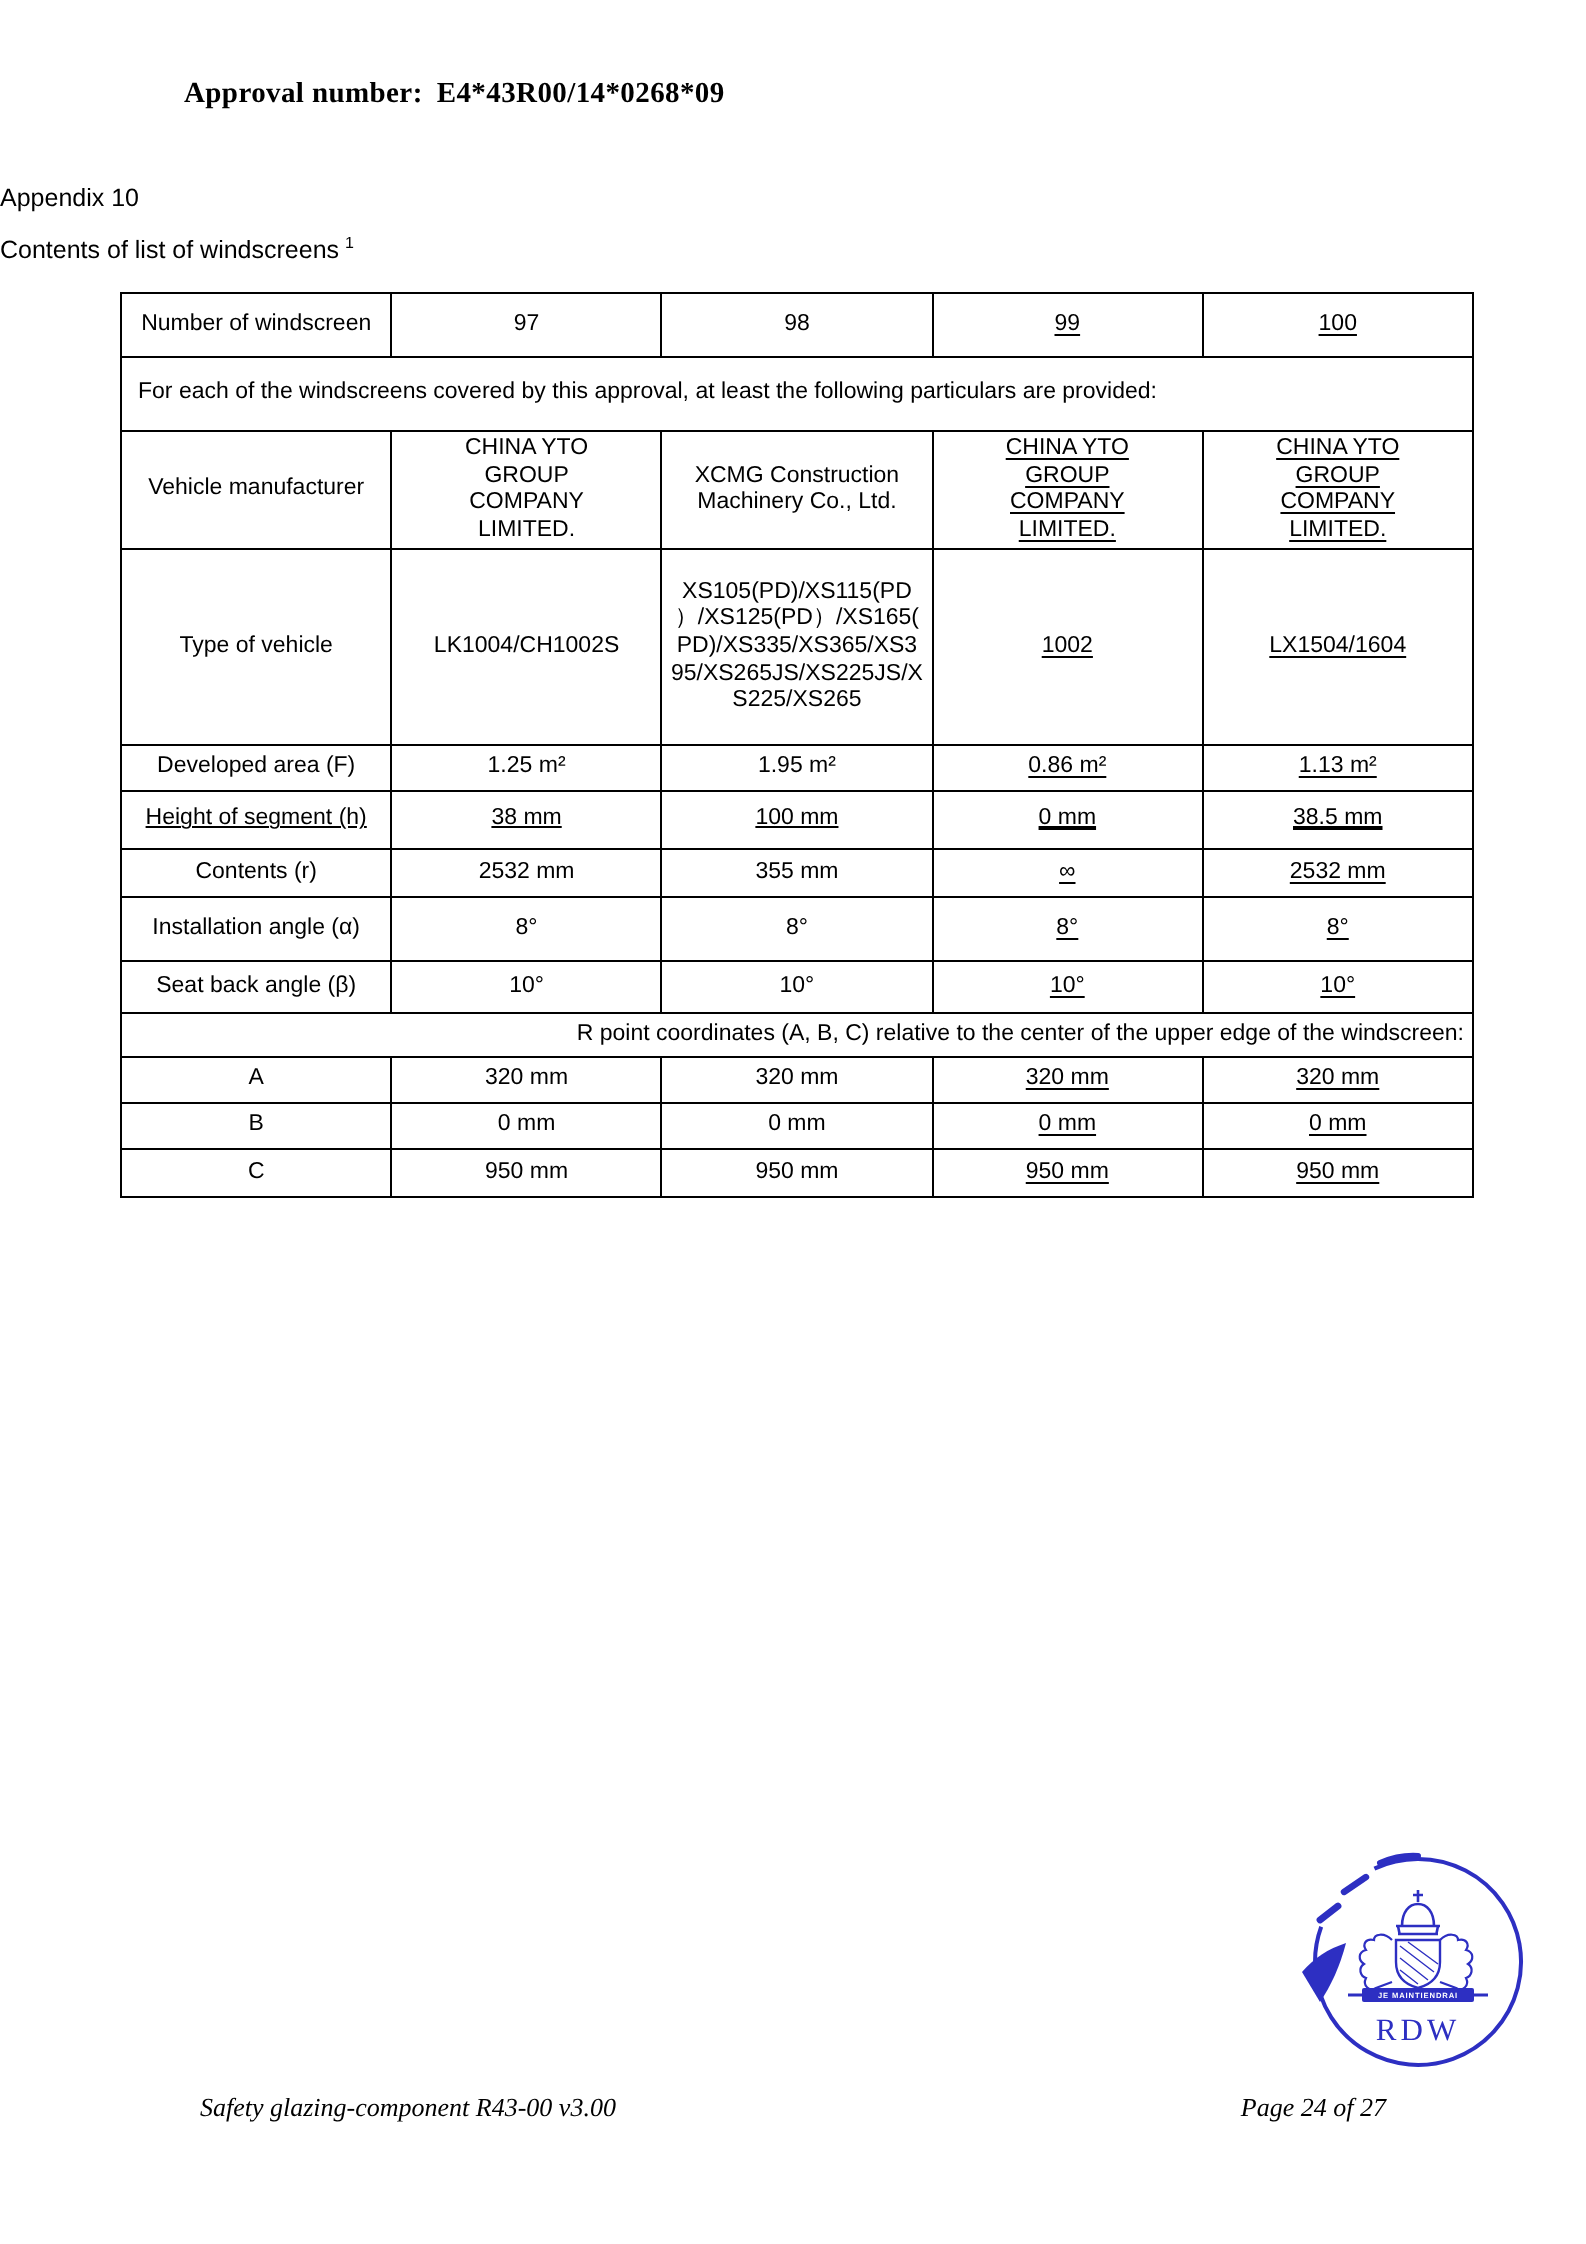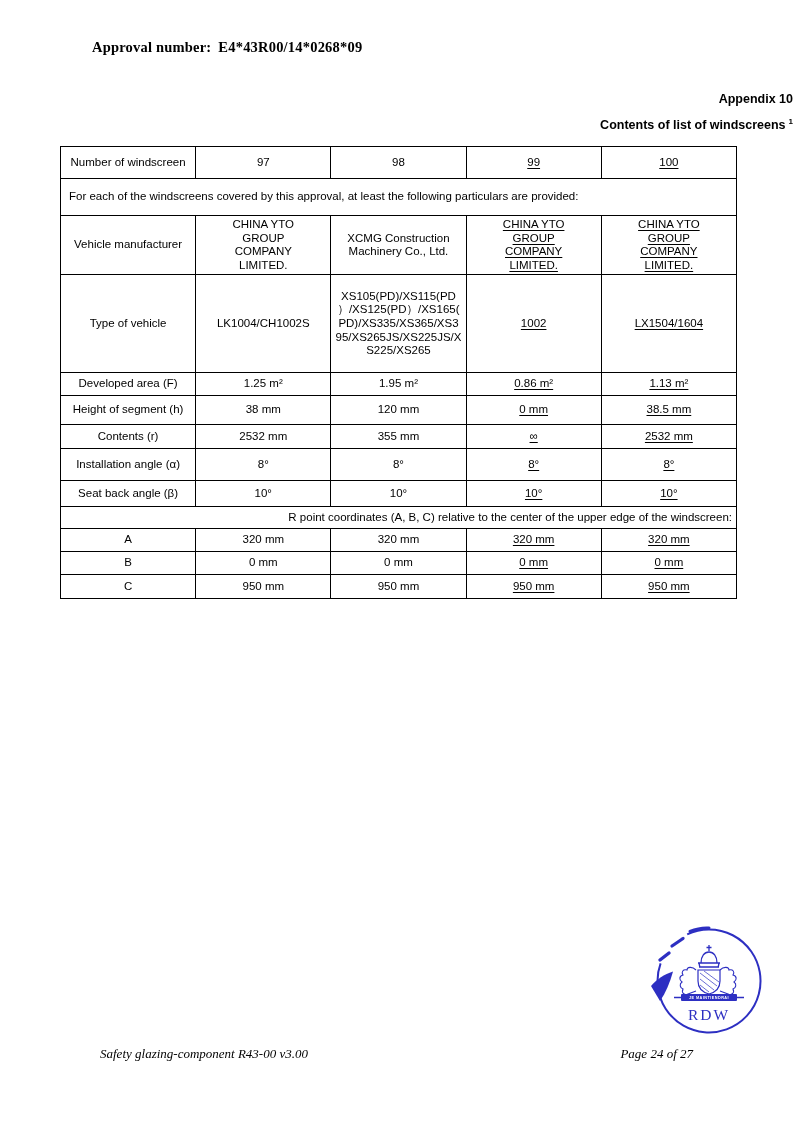--- a/index.html
+++ b/index.html
@@ -9,21 +9,21 @@
     width:793px; height:1122px; position:relative; background:#ffffff;
     font-family:"Liberation Sans","DejaVu Sans",sans-serif; color:#000;
     overflow:hidden;
   }
   .approval {
     position:absolute; left:92px; top:39px;
     font-family:"Liberation Serif","DejaVu Serif",serif;
     font-weight:bold; font-size:14.5px; letter-spacing:.2px;
   }
   .approval .val { margin-left:7px; }
-  .title { position:absolute; left:0; width:100%; text-align:right; font-weight:bold; font-size:12.5px; }
+  .title { position:absolute; left:0; width:100%; text-align:left; font-weight:normal; font-size:12.5px; }
   .title.t1 { top:92px; }
   .title.t2 { top:117px; }
   .title sup { font-size:8px; margin-left:3px; }
 
   table.win {
     position:absolute; left:60px; top:146px; width:677px;
     border-collapse:collapse; table-layout:fixed;
     font-size:11.5px; line-height:1.18;
   }
   table.win td {
@@ -34,21 +34,21 @@
   td.u { text-decoration:underline; text-underline-offset:2px; }
   td.wa { overflow-wrap:anywhere; word-break:break-word; }
   tr.note td { text-align:left; padding:2px 8px; white-space:normal; }
   tr.rp td { text-align:right; white-space:normal;margin-top:43px; }
   tr.r-head  { height:32px; }
   tr.r-note  { height:37px; }
   tr.r-man   { height:57px; }
   tr.r-type  { height:98px; }
   tr.r-cat   { height:32px; }
   tr.r-dev   { height:23px;padding-left:19px; }
-  tr.r-hseg  { height:29px; }
+  tr.r-hseg  { height:29px;text-decoration:underline; }
   tr.r-curv  { height:24px; }
   tr.r-inst  { height:32px; }
   tr.r-seat  { height:26px; }
   tr.r-rp    { height:22px; }
   tr.r-abc   { height:23px; }
   tr.r-c     { height:24px; }
 
   .footer-left, .footer-right {
     position:absolute; top:1046px;
     font-family:"Liberation Serif","DejaVu Serif",serif;
@@ -128,21 +128,21 @@
   <tr class="r-dev">
     <td class="lab">Developed area (F)</td>
     <td>1.25 m²</td>
     <td>1.95 m²</td>
     <td class="u">0.86 m²</td>
     <td class="u">1.13 m²</td>
   </tr>
   <tr class="r-hseg">
     <td class="lab">Height of segment (h)</td>
     <td>38 mm</td>
-    <td>120 mm</td>
+    <td>100 mm</td>
     <td class="u">0 mm</td>
     <td class="u">38.5 mm</td>
   </tr>
   <tr class="r-curv">
     <td class="lab">Contents (r)</td>
     <td>2532 mm</td>
     <td>355 mm</td>
     <td class="u">∞</td>
     <td class="u">2532 mm</td>
   </tr>

